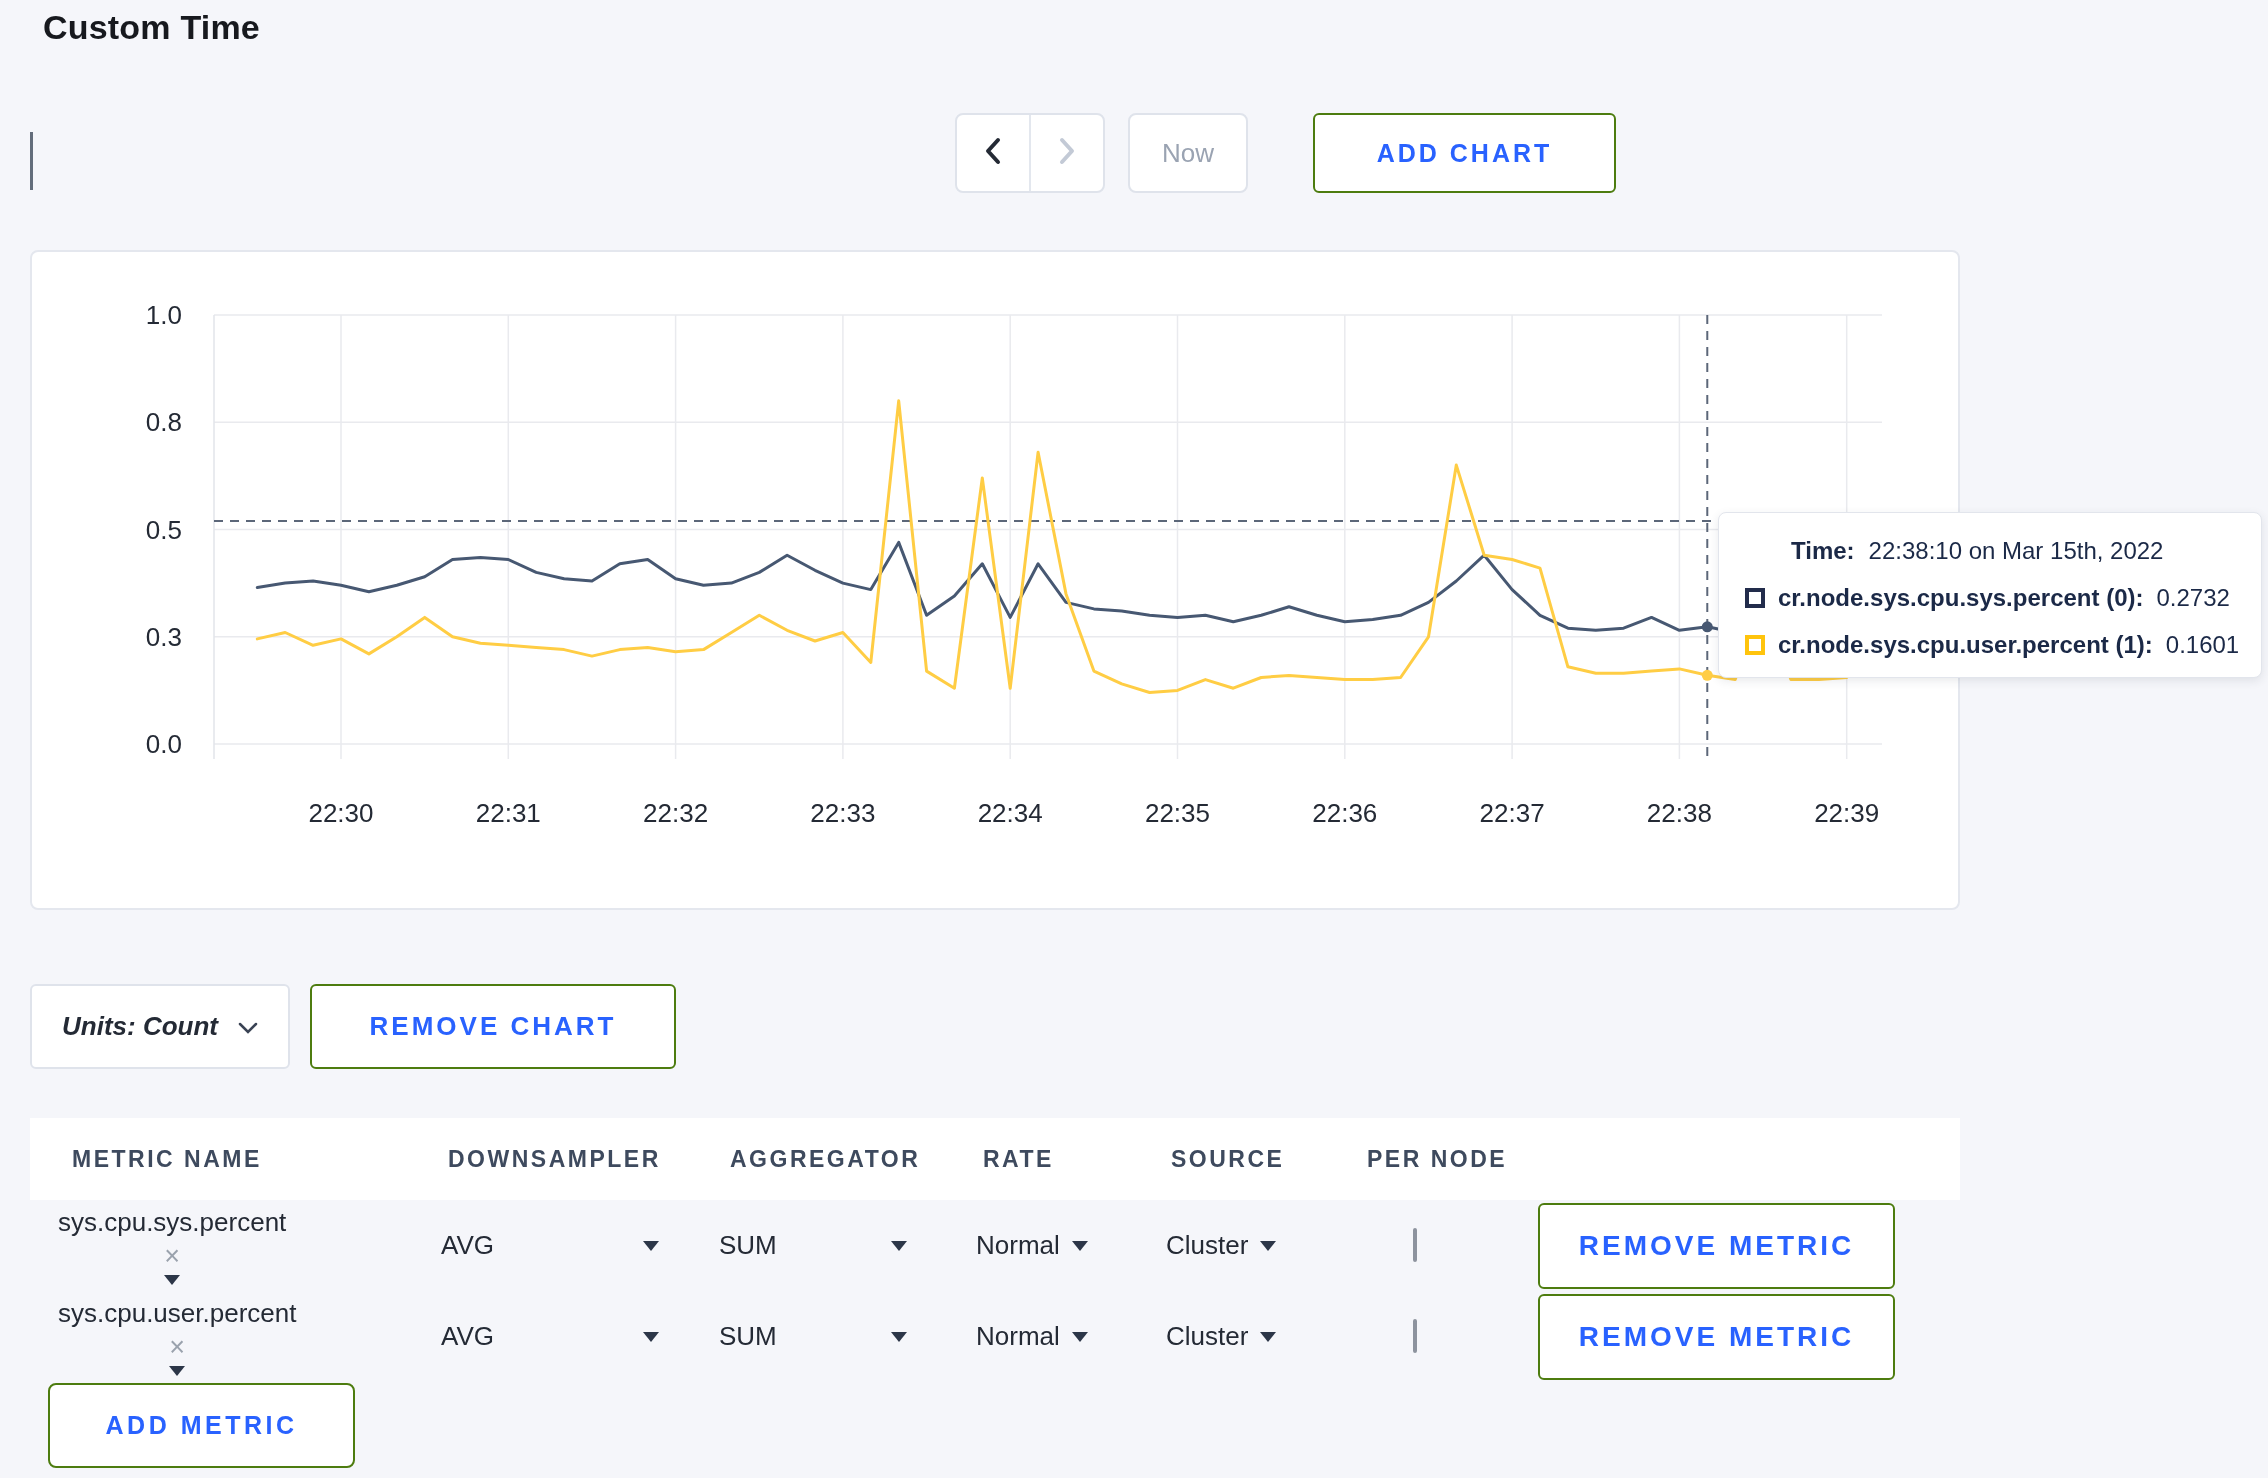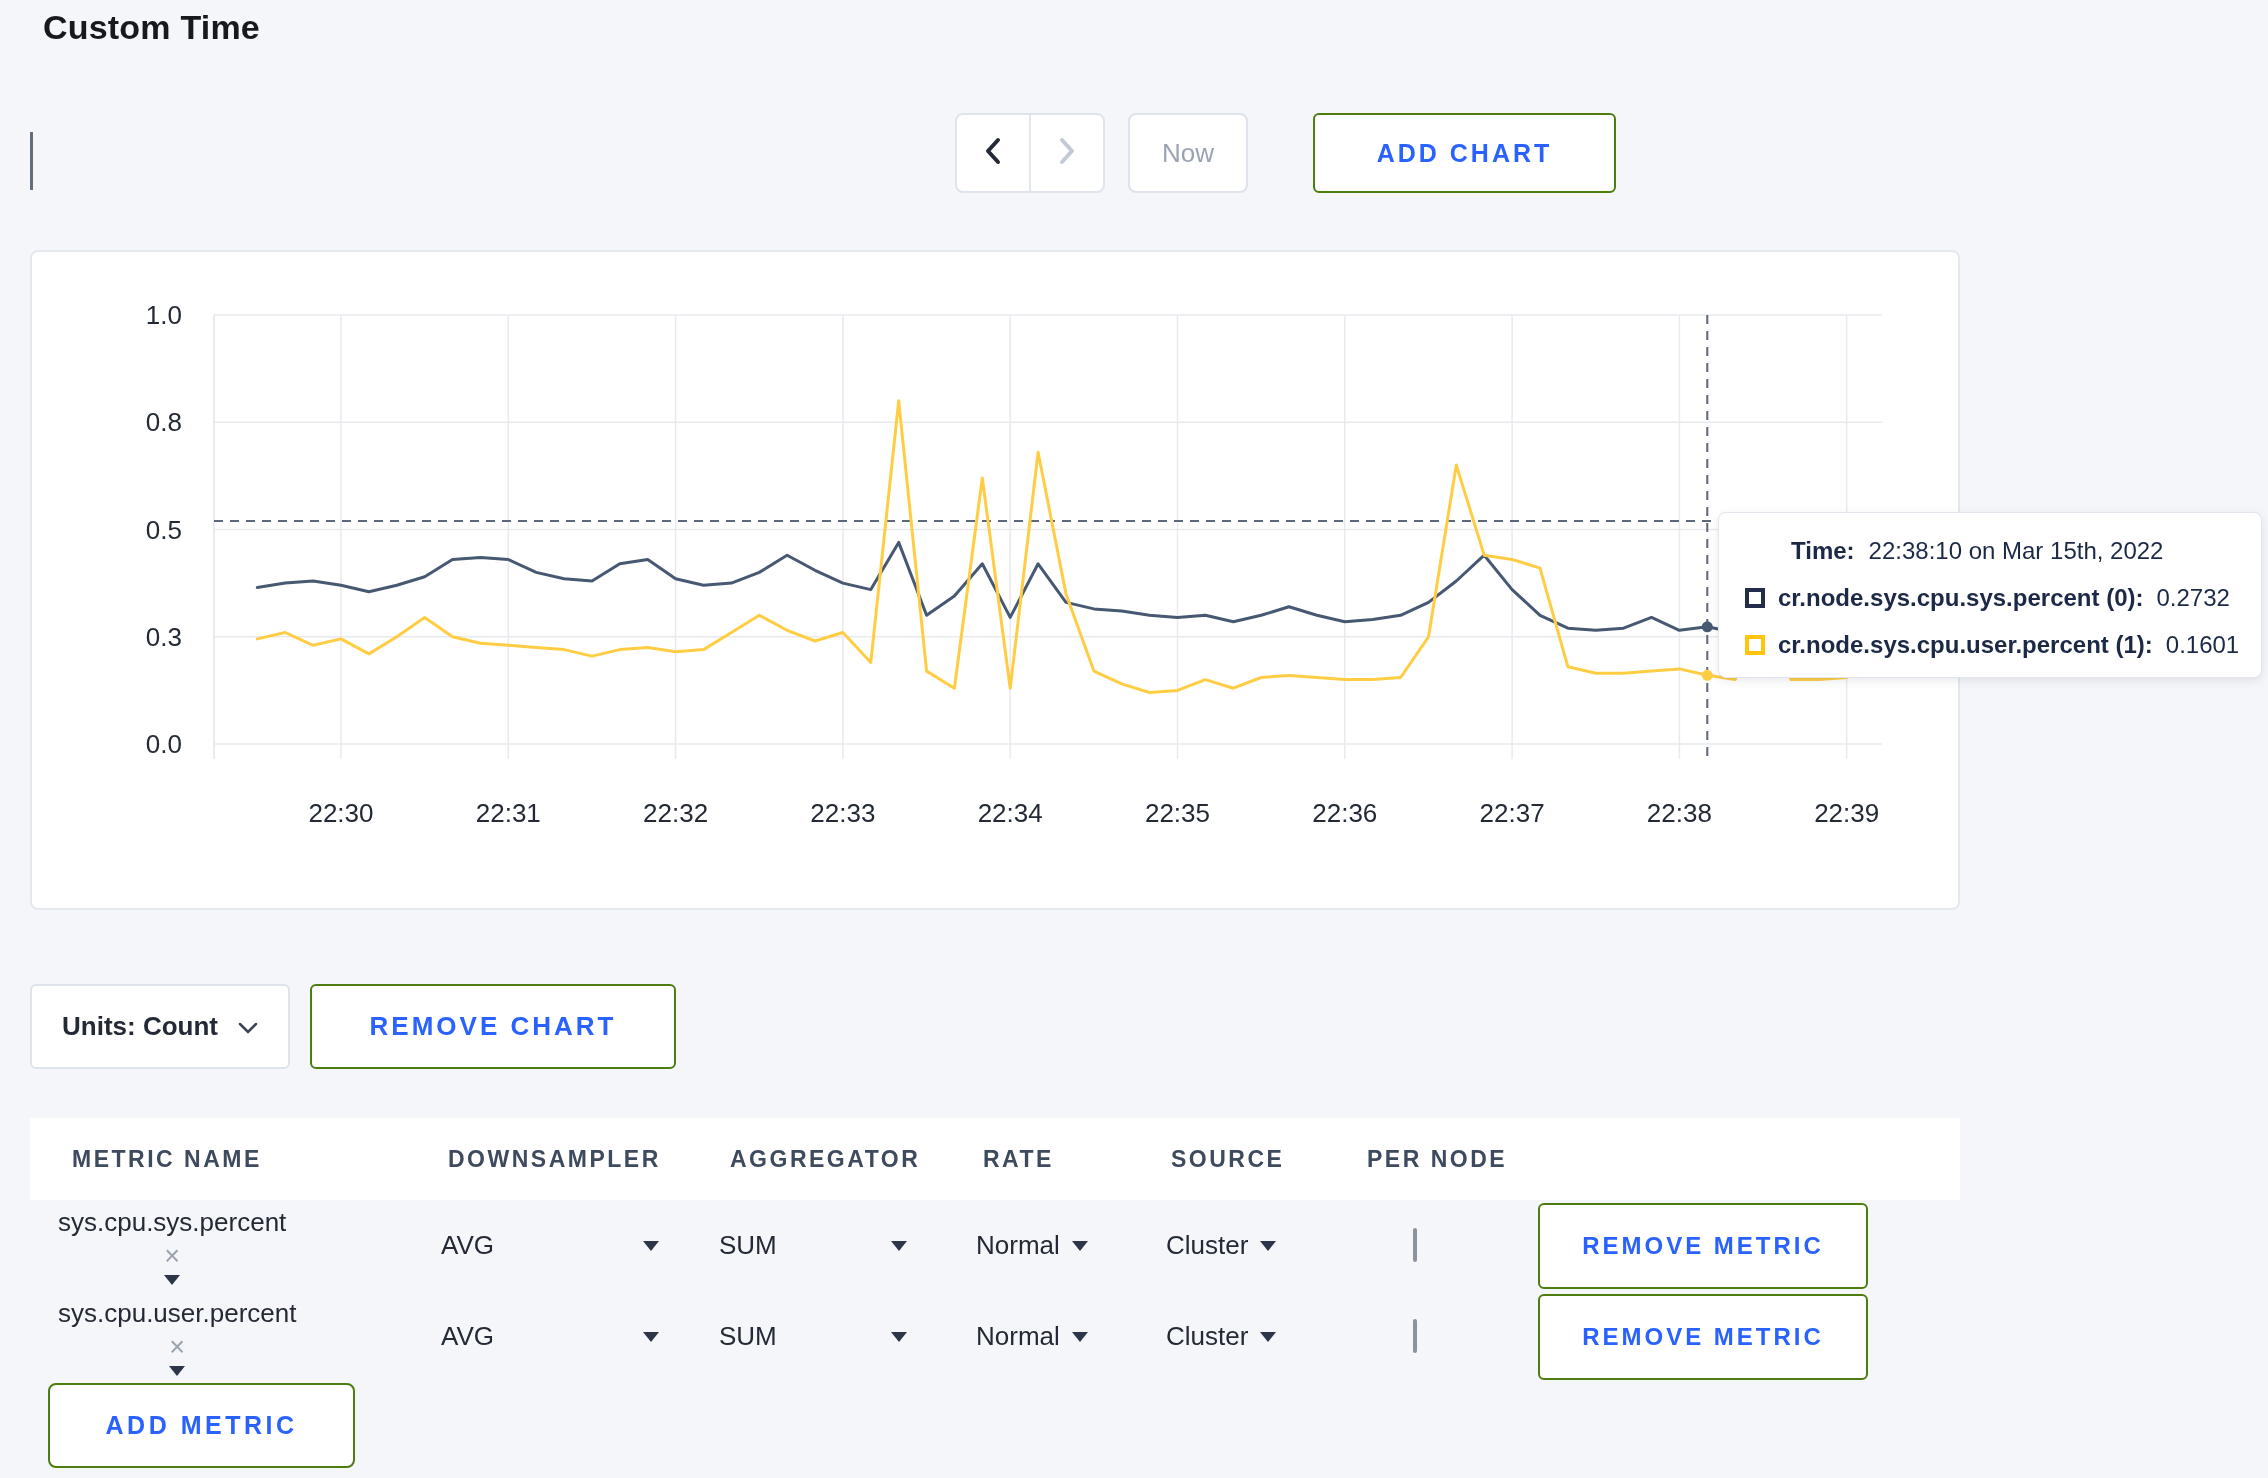--- a/index.html
+++ b/index.html
@@ -71,21 +71,21 @@
   .tt-series-row{padding-left:26px;display:flex;align-items:center;gap:13px;margin-top:19px;}
   .tt-label{font-weight:700;}
   .tt-value{font-weight:400;}
   .tt-swatch{width:20px;height:20px;box-sizing:border-box;border:4px solid #222c4b;background:#fff;}
 
   
   .units-button{
     position:absolute;left:30px;top:984px;height:85px;
     background:#fff;border:2px solid #dfe3eb;border-radius:6px;box-sizing:border-box;
     display:inline-flex;align-items:center;gap:20px;padding:0 30px;
-    font-size:26px;font-weight:700;color:#242a35;cursor:pointer;
+    font-size:26px;font-weight:700;color:#242a35;cursor:pointer;font-style:italic;
   }
   .remove-chart-button{position:absolute;left:310px;top:984px;width:366px;height:85px;font-size:26px;}
 
   
   .mt-header{
     position:absolute;left:30px;top:1118px;width:1930px;height:82px;background:#fff;
   }
   .mt-grid{
     display:grid;grid-template-columns:411px 278px 257px 190px 194px 178px 422px;
     align-items:center;height:100%;
@@ -108,21 +108,21 @@
   .x-icon{color:#9aa2ad;font-size:27px;line-height:1;}
   .name-sel{display:inline-flex;align-items:center;gap:5px;cursor:pointer;flex-direction:column;}
   .sel{display:inline-flex;align-items:center;cursor:pointer;}
   .sel-down{width:218px;justify-content:space-between;}
   .sel-agg{width:188px;justify-content:space-between;}
   .sel-inline{gap:12px;}
   .checkbox{
     width:26px;height:29px;background:#fff;border:2.5px solid #8d939e;border-radius:6px;
     box-sizing:border-box;cursor:pointer;
   }
-  .remove-metric-button{width:330px;height:86px;font-size:24px;}
+  .remove-metric-button{width:357px;height:86px;font-size:28px;}
   .add-metric-button{position:absolute;left:48px;top:1383px;width:307px;height:85px;font-size:25px;border-radius:8px;letter-spacing:3.5px;}
 </style>
 </head>
 <body>
 
 <div id="app">
 
   <div class="page-title">Custom Time</div>
 
   <div class="tb-divider"></div>

